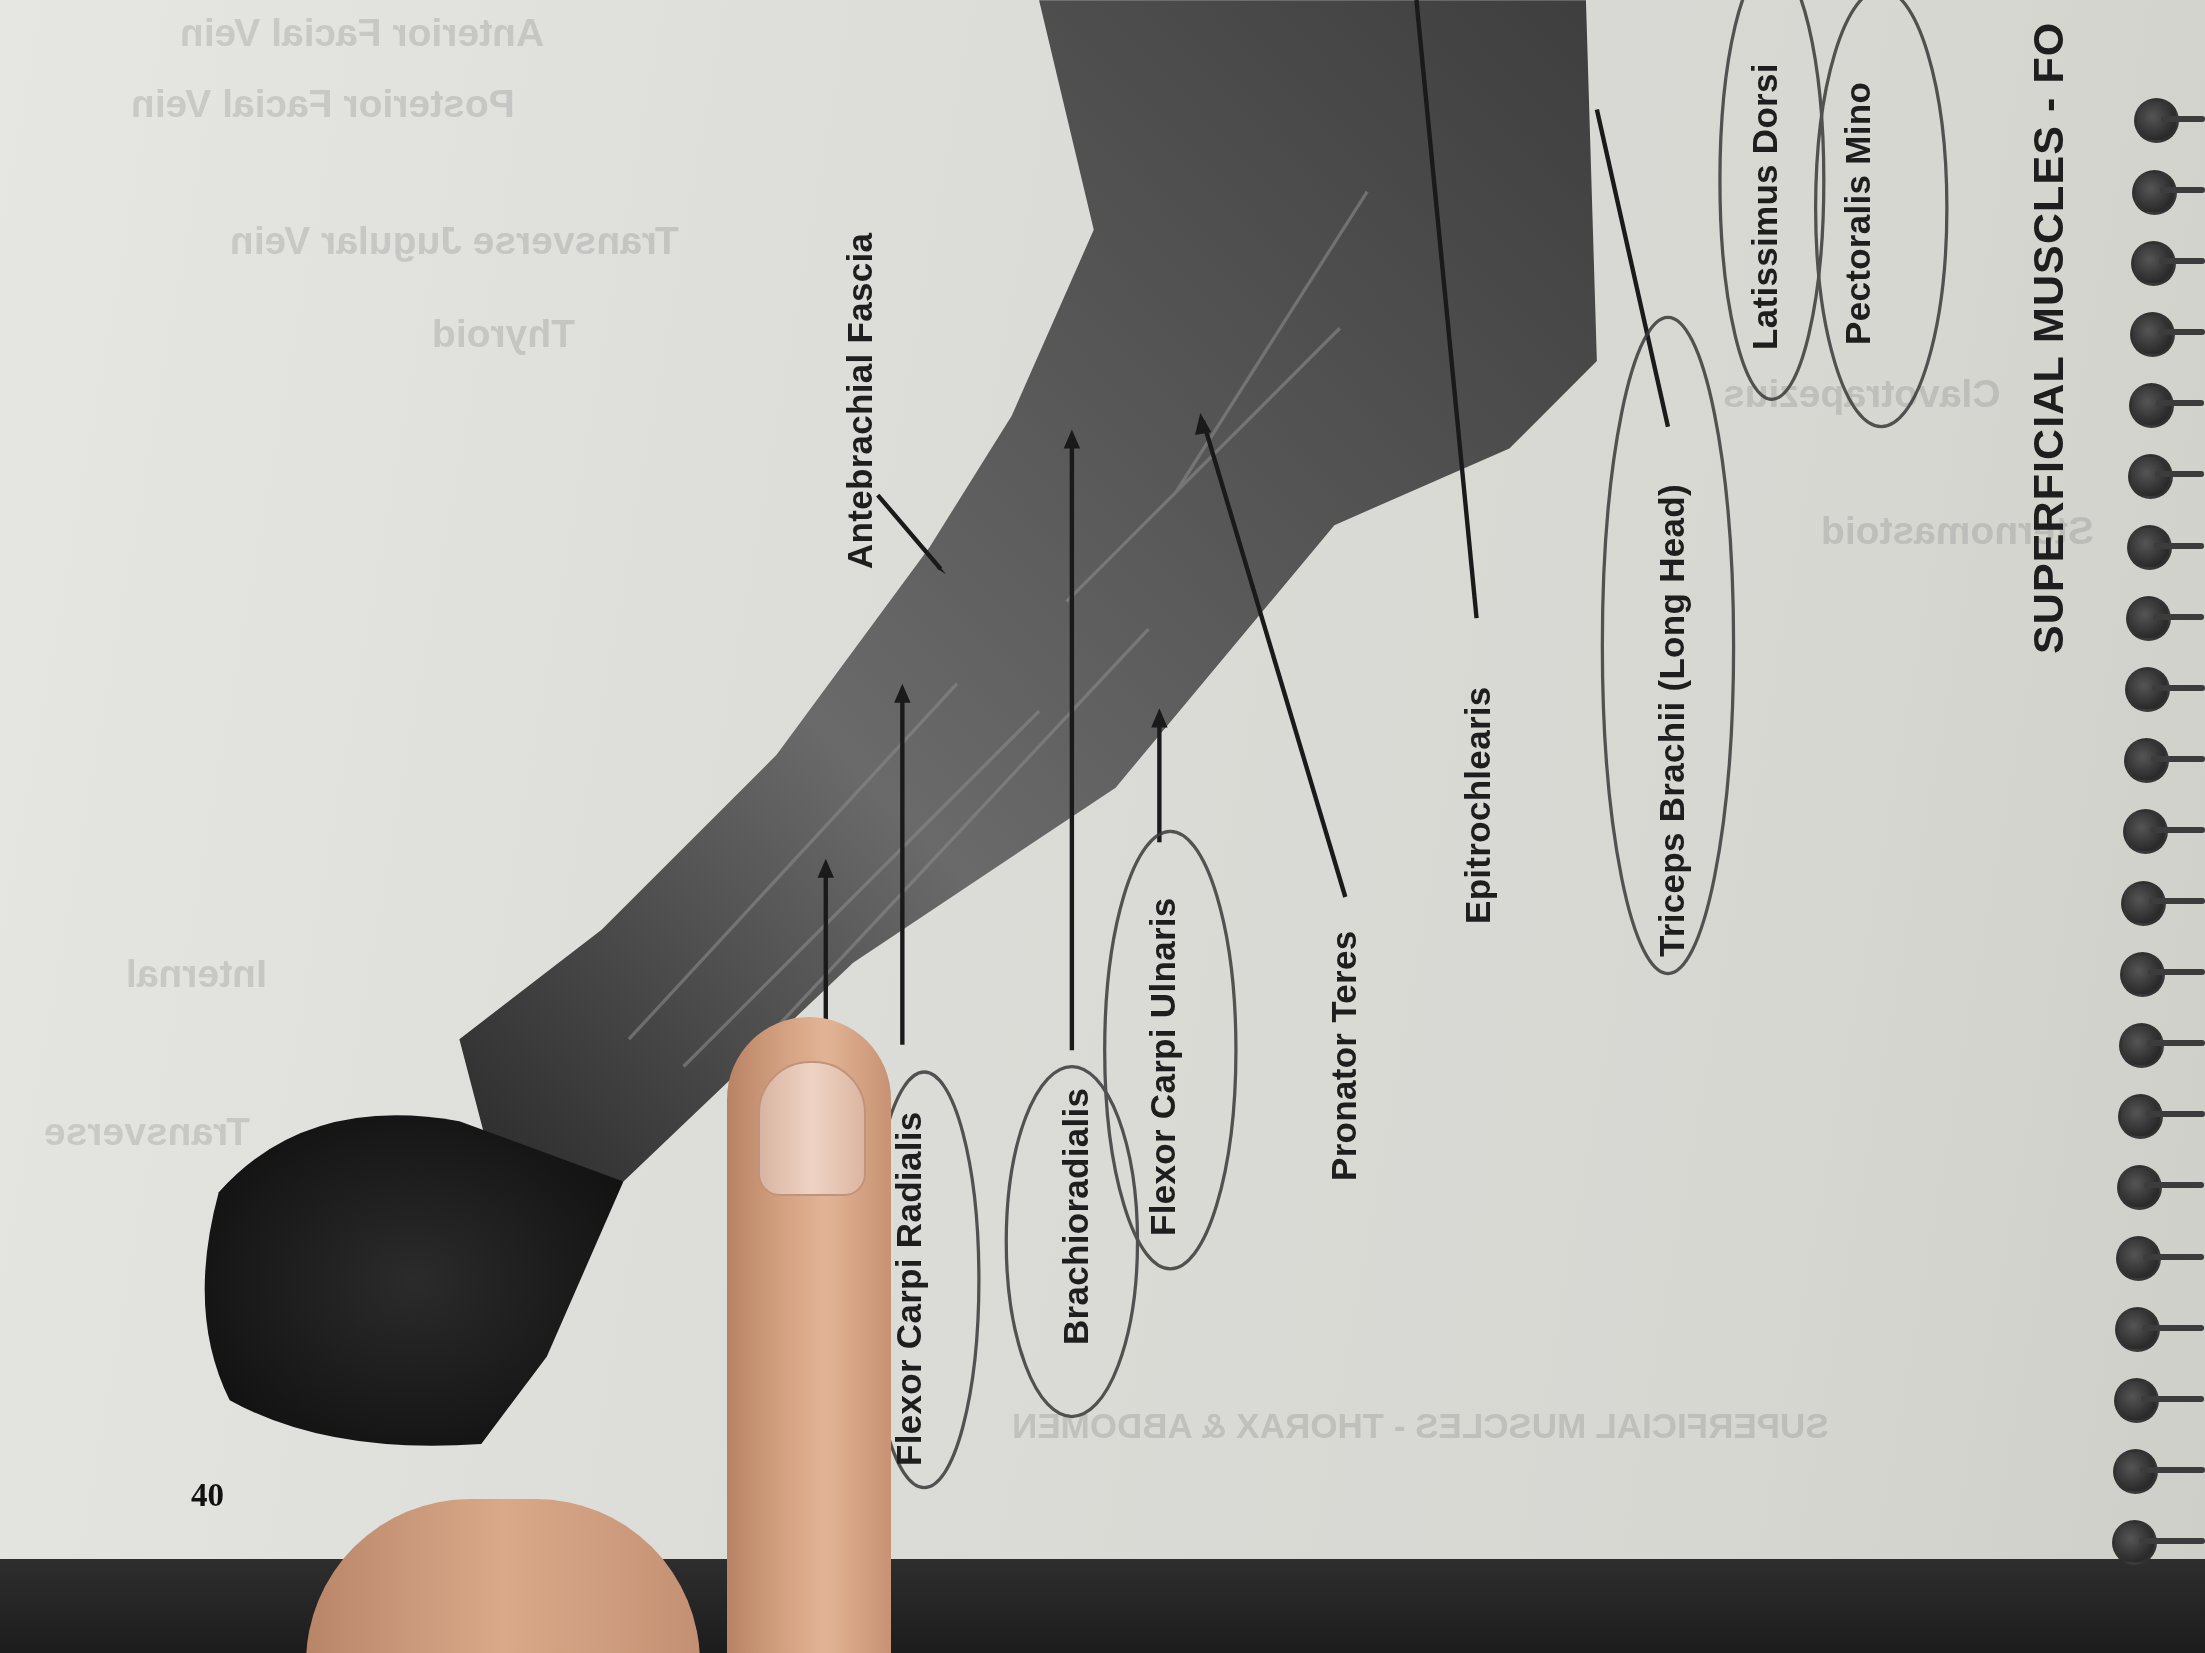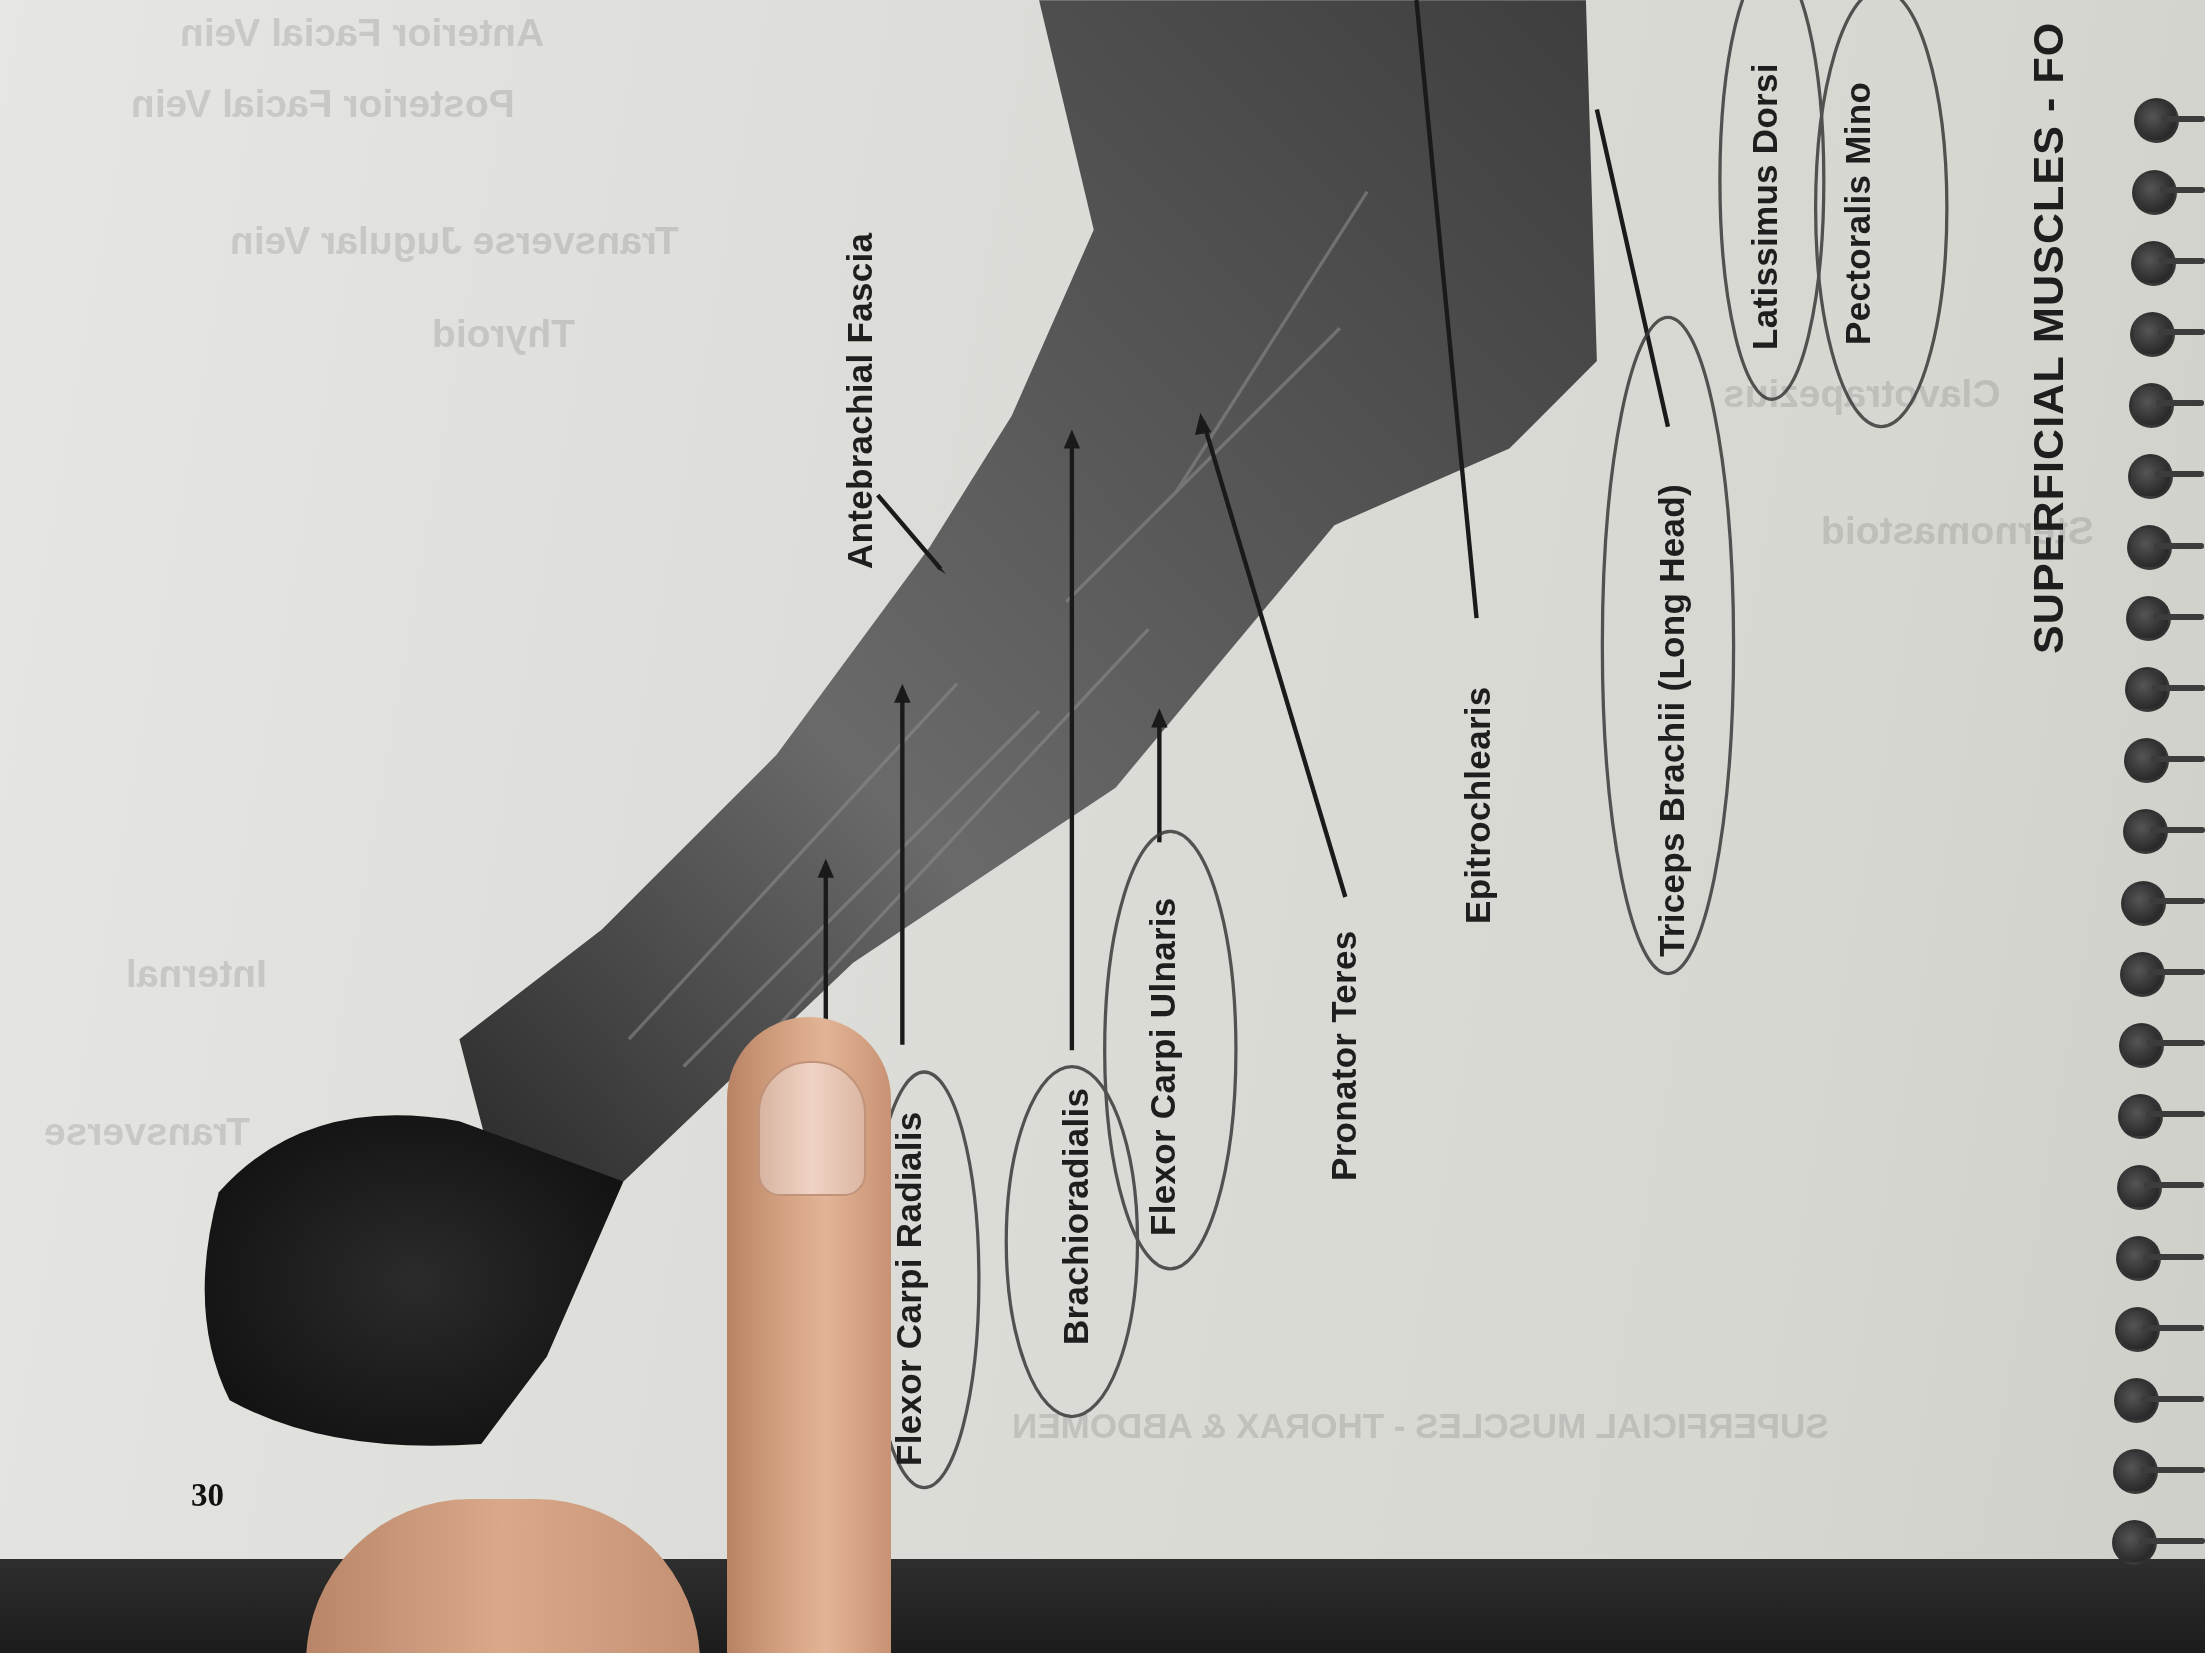--- a/index.html
+++ b/index.html
@@ -143,21 +143,21 @@
 <div class="label" style="left:1056px;top:1345px;">Brachioradialis</div>
 <div class="label" style="left:1143px;top:1236px;">Flexor Carpi Ulnaris</div>
 <div class="label" style="left:1324px;top:1181px;">Pronator Teres</div>
 <div class="label" style="left:1458px;top:924px;">Epitrochlearis</div>
 <div class="label" style="left:1652px;top:957px;">Triceps Brachii (Long Head)</div>
 <div class="label" style="left:1745px;top:350px;">Latissimus Dorsi</div>
 <div class="label" style="left:1838px;top:345px;">Pectoralis Mino</div>
 
 <div class="heading" style="left:2024px;top:654px;">SUPERFICIAL MUSCLES - FO</div>
 
-<div class="page-num">30</div>
+<div class="page-num">40</div>
 
 <div class="spiral">
   <div class="hole" style="left:5.5px;top:98px;"></div>
     <div class="coil" style="left:33px;top:116px;width:44px;"></div>
   <div class="hole" style="left:4.4px;top:170px;"></div>
     <div class="coil" style="left:32px;top:187px;width:45px;"></div>
   <div class="hole" style="left:3.3px;top:241px;"></div>
     <div class="coil" style="left:31px;top:258px;width:46px;"></div>
   <div class="hole" style="left:2.2px;top:312px;"></div>
     <div class="coil" style="left:29.5px;top:329px;width:47px;"></div>

